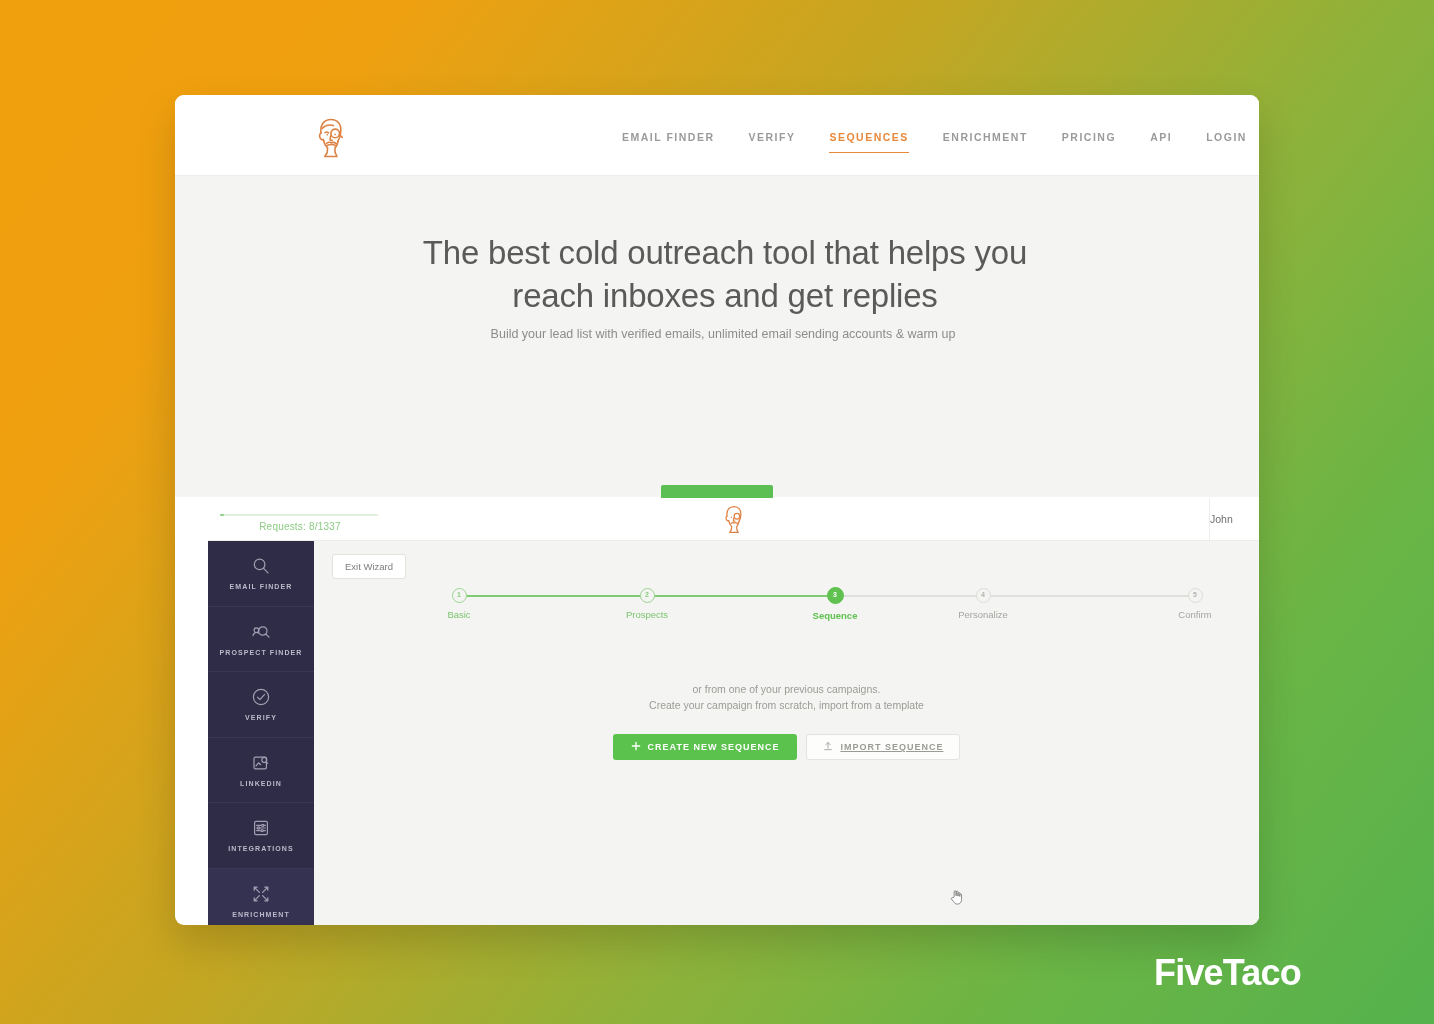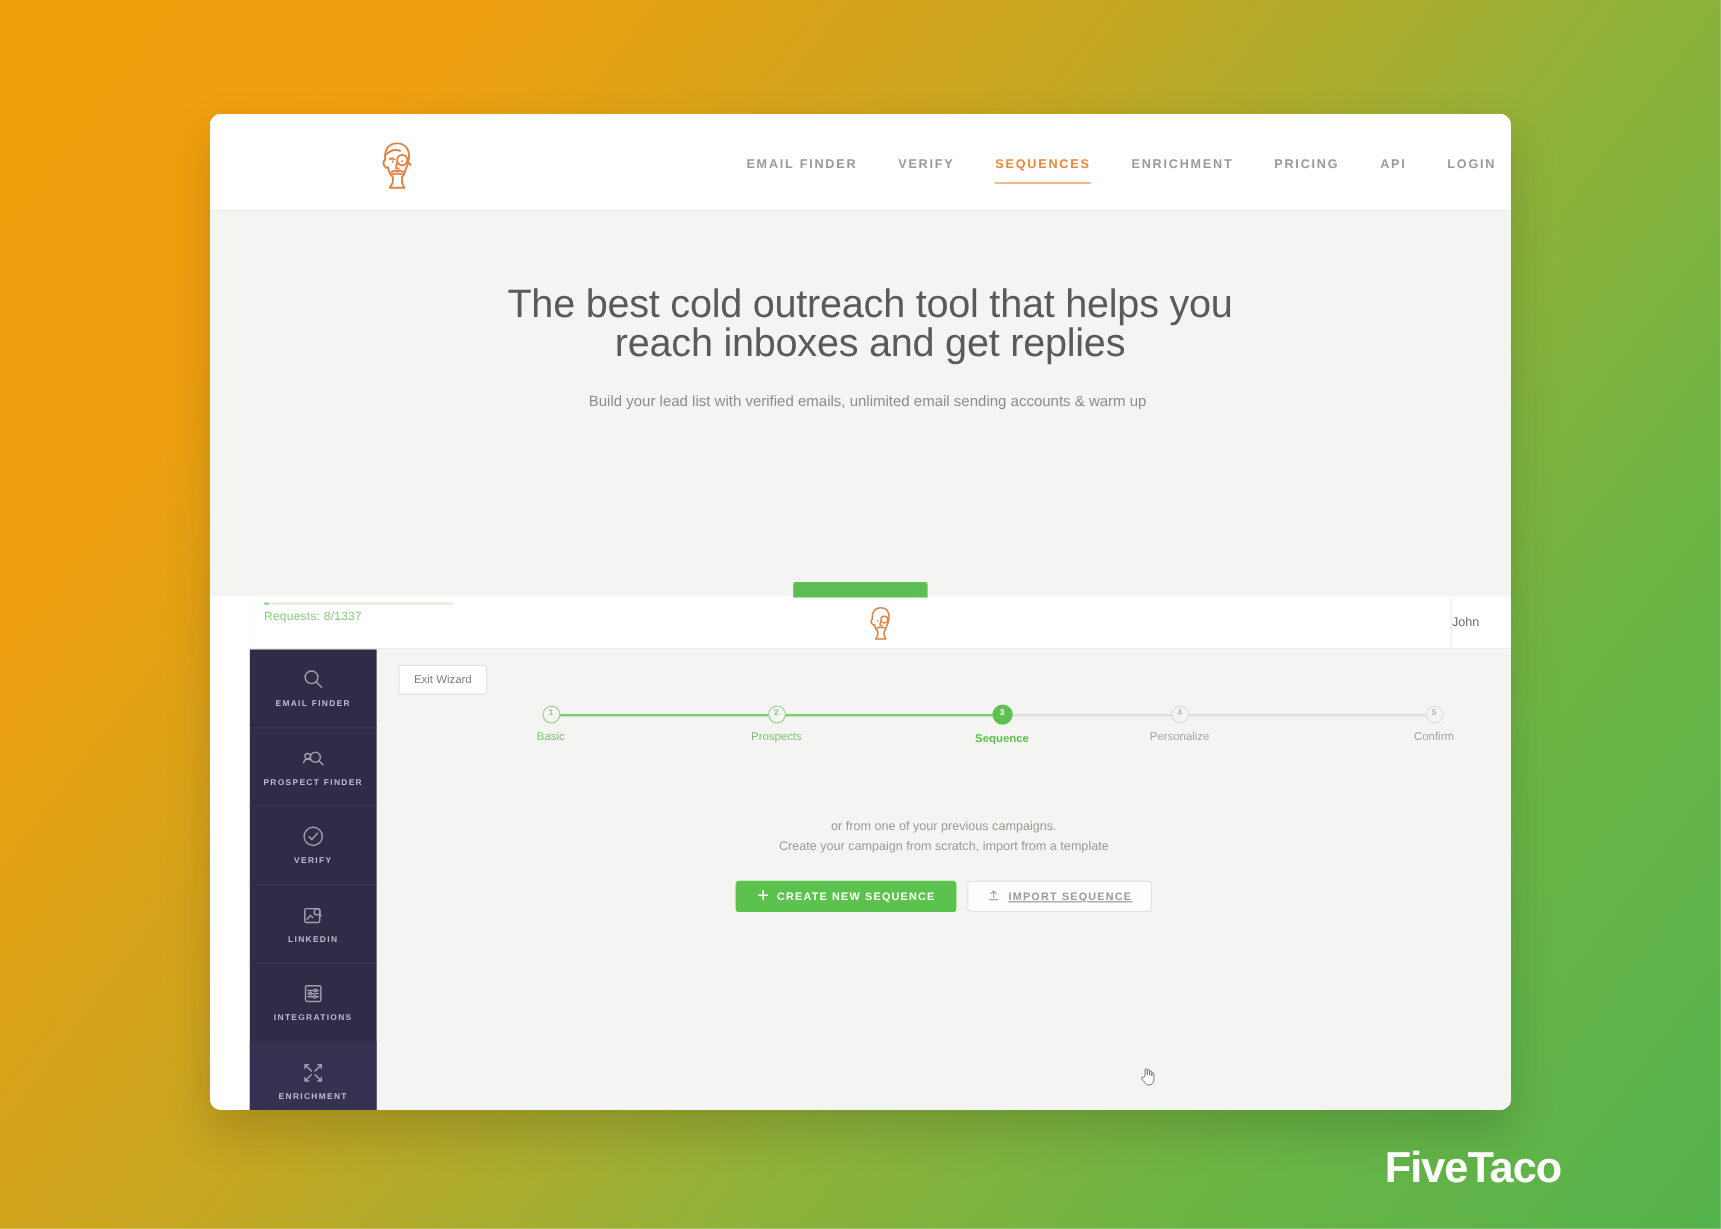--- a/index.html
+++ b/index.html
@@ -91,21 +91,21 @@
     position: absolute;
     top: 60px;
     left: 16px; right: 0;
     text-align: center;
     font-size: 33px;
     line-height: 1.0;
     font-weight: 300;
     color: #5a5a5a;
     letter-spacing: -0.2px;
   }
-  .hero-title .l2 { display:block; }
+  .hero-title .l2 { display:block; margin-top: 10px; }
   .hero-sub {
     position: absolute;
     top: 151px;
     left: 0; right: 0;
     text-align: center;
     font-size: 12.5px;
     color: #8d8d8d;
     font-weight: 400;
     margin-left: 12px;
   }
@@ -138,23 +138,23 @@
   }
   .app-topbar {
     height: 43px;
     background: #ffffff;
     position: relative;
     border-bottom: 1px solid #ededeb;
   }
   .requests-wrap {
     position: absolute;
     left: 12px;
-    top: 4px;
+    top: 16px;
     width: 160px;
-    text-align: left;
+    text-align: center;
   }
   .requests-bar {
     width: 158px;
     height: 2px;
     background: #DFF0DB;
     border-radius: 2px;
     position: relative;
   }
   .requests-bar .fill {
     position: absolute;

